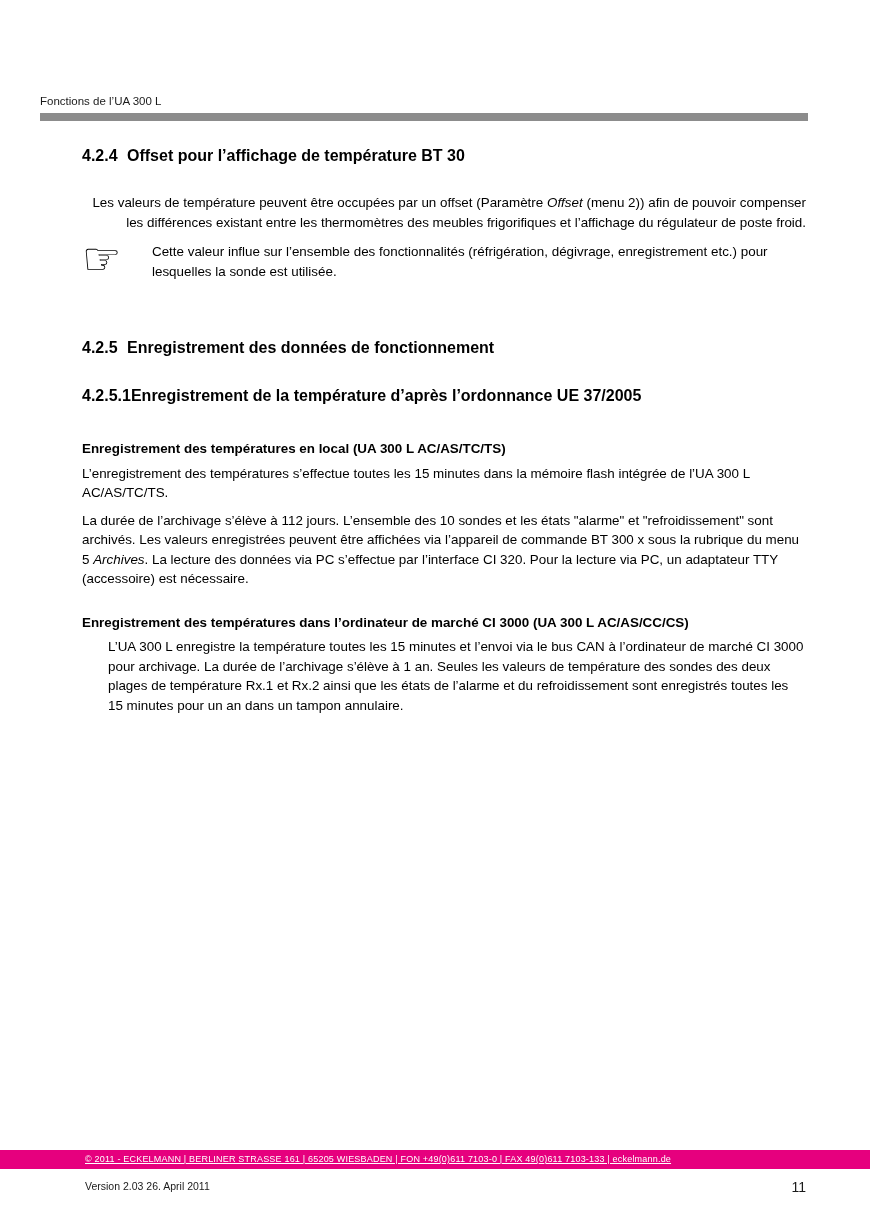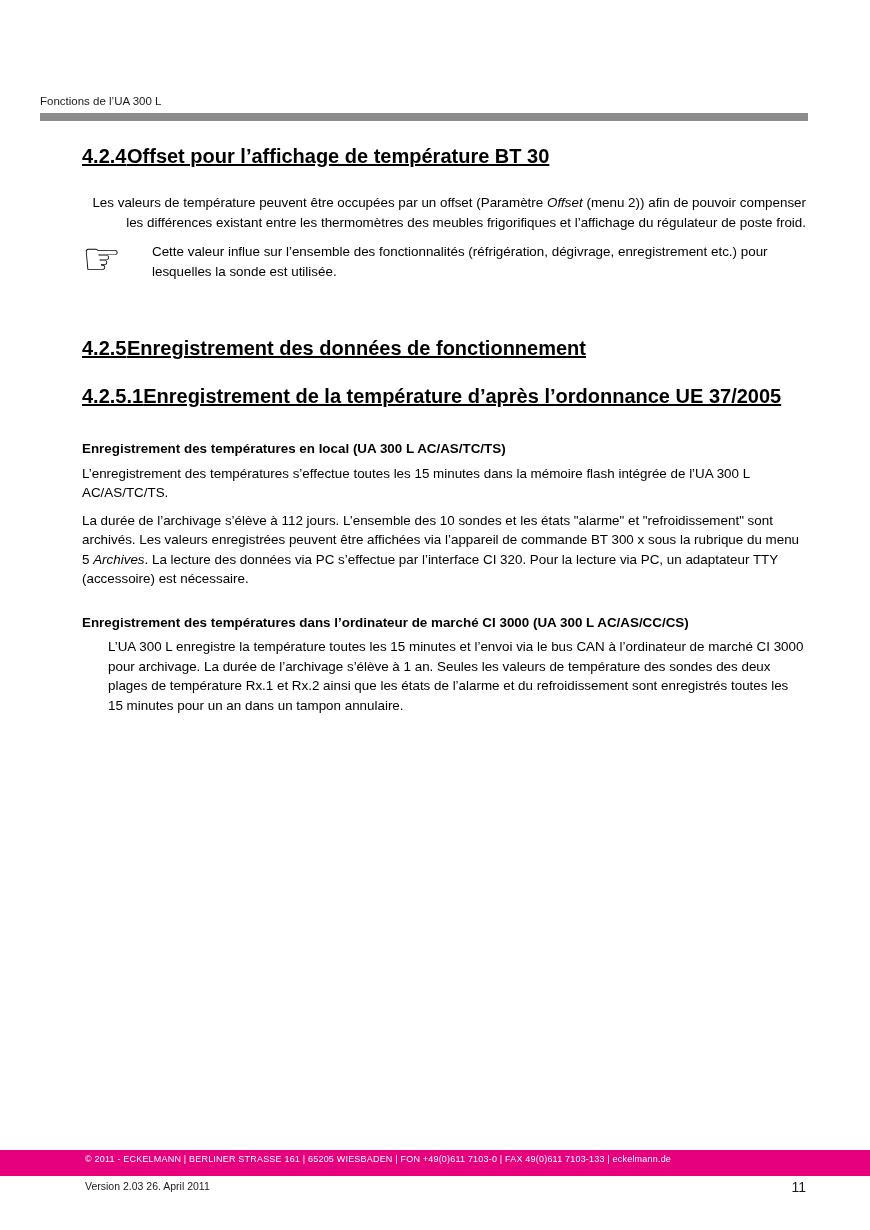--- a/index.html
+++ b/index.html
@@ -50,43 +50,44 @@
     position: absolute; left: 1px; top: 1px; width: 23px; height: 23px;
     background: #21387e;
     clip-path: polygon(8% 10%, 96% 10%, 96% 96%, 26% 96%, 26% 30%, 8% 30%);
   }
   
   .content {
     position: absolute; left: 82px; top: 146px; width: 724px;
     font-size: 13.4px; line-height: 19.5px;
   }
   .hsec {
-    display: flex; font-weight: bold; font-size: 20px; line-height: 20px; text-decoration: underline;
+    display: flex; font-weight: bold; font-size: 16px; line-height: 20px;
   }
   .hsec .num { min-width: 45px; flex: 0 0 auto; }
   .h424 { margin-bottom: 27px; }
   .p1 { margin-bottom: 10px; text-align: right; }
   .note { display: flex; margin-bottom: 57px; }
   .note-icon {
     flex: 0 0 48px; font-size: 44px; line-height: 38px;
     color: #000; margin-top: -2px;
   }
   .note-text { margin-left: 22px; width: 648px; }
   .h425 { margin-bottom: 28px; }
   .h4251 { margin-bottom: 33px; }
   .subhead { font-weight: bold; margin-bottom: 5px; }
   .p2 { margin-bottom: 8px; }
   .p3 { margin-bottom: 24px; }
   .p4 { margin-bottom: 0; margin-left: 26px; }
   
   .footer-bar {
-    position: absolute; left: 0; top: 1150px; width: 870px; height: 26px;
+    position: absolute; left: 0; top: 1150px; width: 870px; height: 19px;
     background: #e6007e; color: #ffffff;
     font-size: 9px; line-height: 19px; padding-left: 85px;
     letter-spacing: 0.2px;
+    text-decoration: underline;
   }
   .version-line {
     position: absolute; left: 85px; top: 1180px;
     font-size: 10.5px; color: #1a1a1a;
   }
   .page-number {
     position: absolute; right: 64px; top: 1179px;
     font-size: 14px; color: #1a1a1a;
   }
 </style>

